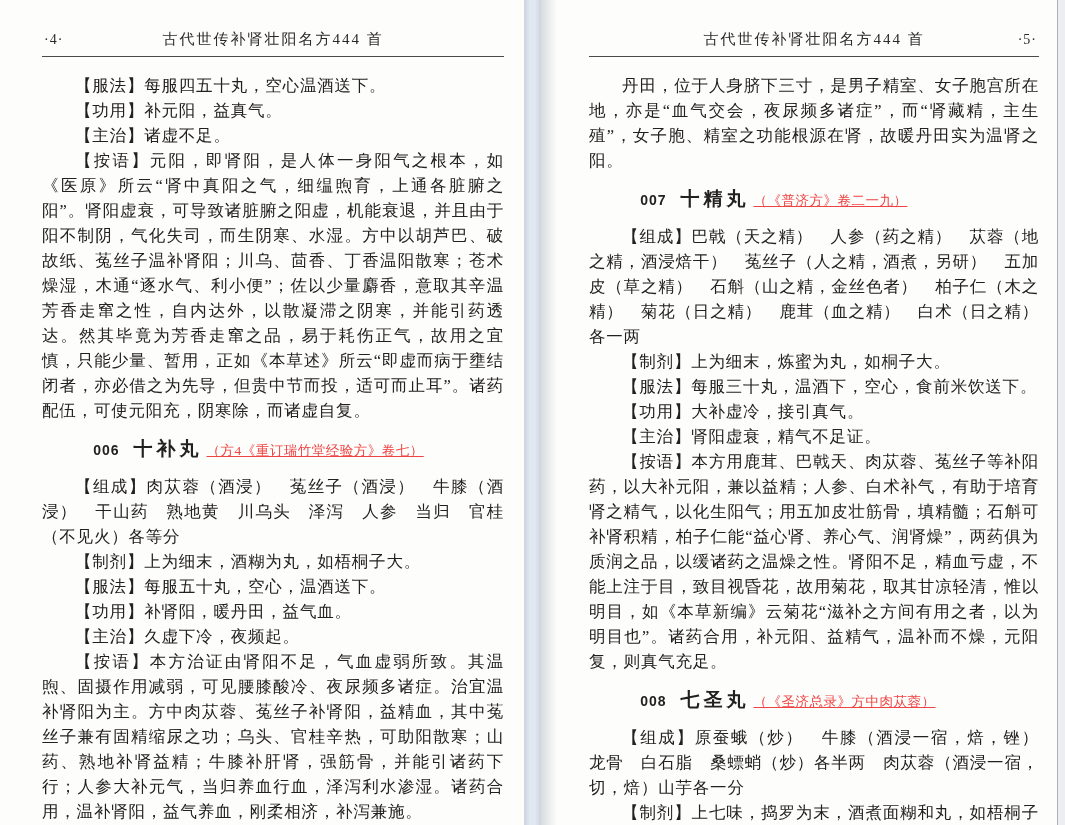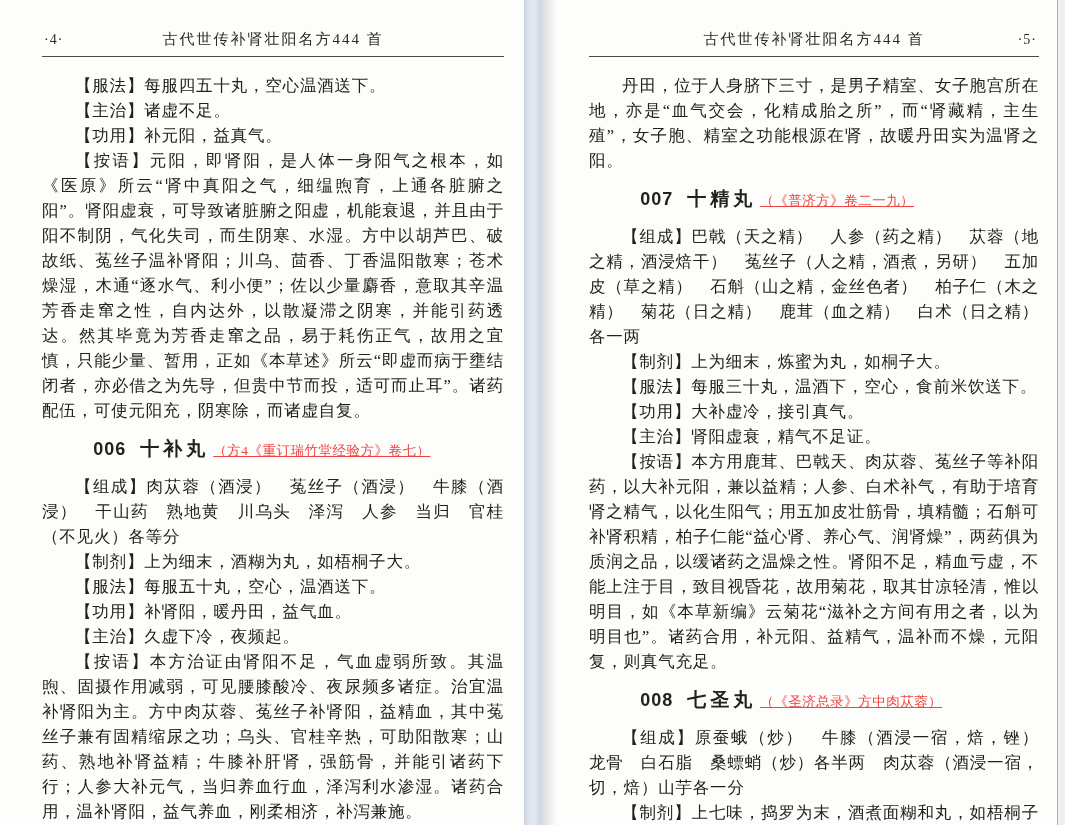--- a/index.html
+++ b/index.html
@@ -37,41 +37,41 @@
   .page-header .running-title{flex:1;text-align:center;font-weight:500;}
   .header-rule{border:none;border-top:1.4px solid #4c4a46;margin:7px 0 0 0;}
   .page-body{margin-top:16px;font-size:16.5px;line-height:25px;text-align:justify;letter-spacing:0.8px;}
   .para{margin:0;text-indent:2em;}
   .entry-heading{
     margin:13px 0 11px 0;padding-left:3.1em;text-indent:0;
     white-space:nowrap;
   }
   .entry-num{
     font-family:"Liberation Sans","DejaVu Sans",sans-serif;
-    font-weight:bold;font-size:18px;letter-spacing:1px;margin-right:14px;
+    font-weight:bold;font-size:14px;letter-spacing:1px;margin-right:14px;
   }
   .entry-name{font-weight:bold;font-size:19px;letter-spacing:4px;margin-top:28px;}
   .entry-source{font-size:13.5px;letter-spacing:0.5px;margin-left:4px;color:#ef4444;text-decoration:underline;}
 </style>
 </head>
 <body>
 
 <div class="spread">
 
   <div class="page page-left">
     <div class="page-header">
       <span class="pagenum">·4·</span>
       <span class="running-title">古代世传补肾壮阳名方444 首</span>
       <span class="pagenum"></span>
     </div>
     <hr class="header-rule">
     <div class="page-body">
       <p class="para">【服法】每服四五十丸，空心温酒送下。</p>
+      <p class="para">【功用】补元阳，益真气。</p>
       <p class="para">【主治】诸虚不足。</p>
-      <p class="para">【功用】补元阳，益真气。</p>
       <p class="para">【按语】元阳，即肾阳，是人体一身阳气之根本，如《医原》所云“肾中真阳之气，细缊煦育，上通各脏腑之阳”。肾阳虚衰，可导致诸脏腑之阳虚，机能衰退，并且由于阳不制阴，气化失司，而生阴寒、水湿。方中以胡芦巴、破故纸、菟丝子温补肾阳；川乌、茴香、丁香温阳散寒；苍术燥湿，木通“逐水气、利小便”；佐以少量麝香，意取其辛温芳香走窜之性，自内达外，以散凝滞之阴寒，并能引药透达。然其毕竟为芳香走窜之品，易于耗伤正气，故用之宜慎，只能少量、暂用，正如《本草述》所云“即虚而病于壅结闭者，亦必借之为先导，但贵中节而投，适可而止耳”。诸药配伍，可使元阳充，阴寒除，而诸虚自复。</p>
 
       <p class="para entry-heading">
         <span class="entry-num">006</span><span class="entry-name">十补丸</span><span class="entry-source">（方4《重订瑞竹堂经验方》卷七）</span>
       </p>
 
       <p class="para">【组成】肉苁蓉（酒浸）　菟丝子（酒浸）　牛膝（酒浸）　干山药　熟地黄　川乌头　泽泻　人参　当归　官桂（不见火）各等分</p>
       <p class="para">【制剂】上为细末，酒糊为丸，如梧桐子大。</p>
       <p class="para">【服法】每服五十丸，空心，温酒送下。</p>
       <p class="para">【功用】补肾阳，暖丹田，益气血。</p>
@@ -84,21 +84,21 @@
 
   <div class="page page-right">
     <div class="edge-shadow"></div>
     <div class="page-header">
       <span class="pagenum"></span>
       <span class="running-title">古代世传补肾壮阳名方444 首</span>
       <span class="pagenum right">·5·</span>
     </div>
     <hr class="header-rule">
     <div class="page-body">
-      <p class="para">丹田，位于人身脐下三寸，是男子精室、女子胞宫所在地，亦是“血气交会，化精成胎之所”，而“肾藏精，主生殖”，女子胞、精室之功能根源在肾，故暖丹田实为温肾之阳。</p>
+      <p class="para">丹田，位于人身脐下三寸，是男子精室、女子胞宫所在地，亦是“血气交会，夜尿频多诸症”，而“肾藏精，主生殖”，女子胞、精室之功能根源在肾，故暖丹田实为温肾之阳。</p>
 
       <p class="para entry-heading">
         <span class="entry-num">007</span><span class="entry-name">十精丸</span><span class="entry-source">（《普济方》卷二一九）</span>
       </p>
 
       <p class="para">【组成】巴戟（天之精）　人参（药之精）　苁蓉（地之精，酒浸焙干）　菟丝子（人之精，酒煮，另研）　五加皮（草之精）　石斛（山之精，金丝色者）　柏子仁（木之精）　菊花（日之精）　鹿茸（血之精）　白术（日之精）各一两</p>
       <p class="para">【制剂】上为细末，炼蜜为丸，如桐子大。</p>
       <p class="para">【服法】每服三十丸，温酒下，空心，食前米饮送下。</p>
       <p class="para">【功用】大补虚冷，接引真气。</p>
       <p class="para">【主治】肾阳虚衰，精气不足证。</p>

